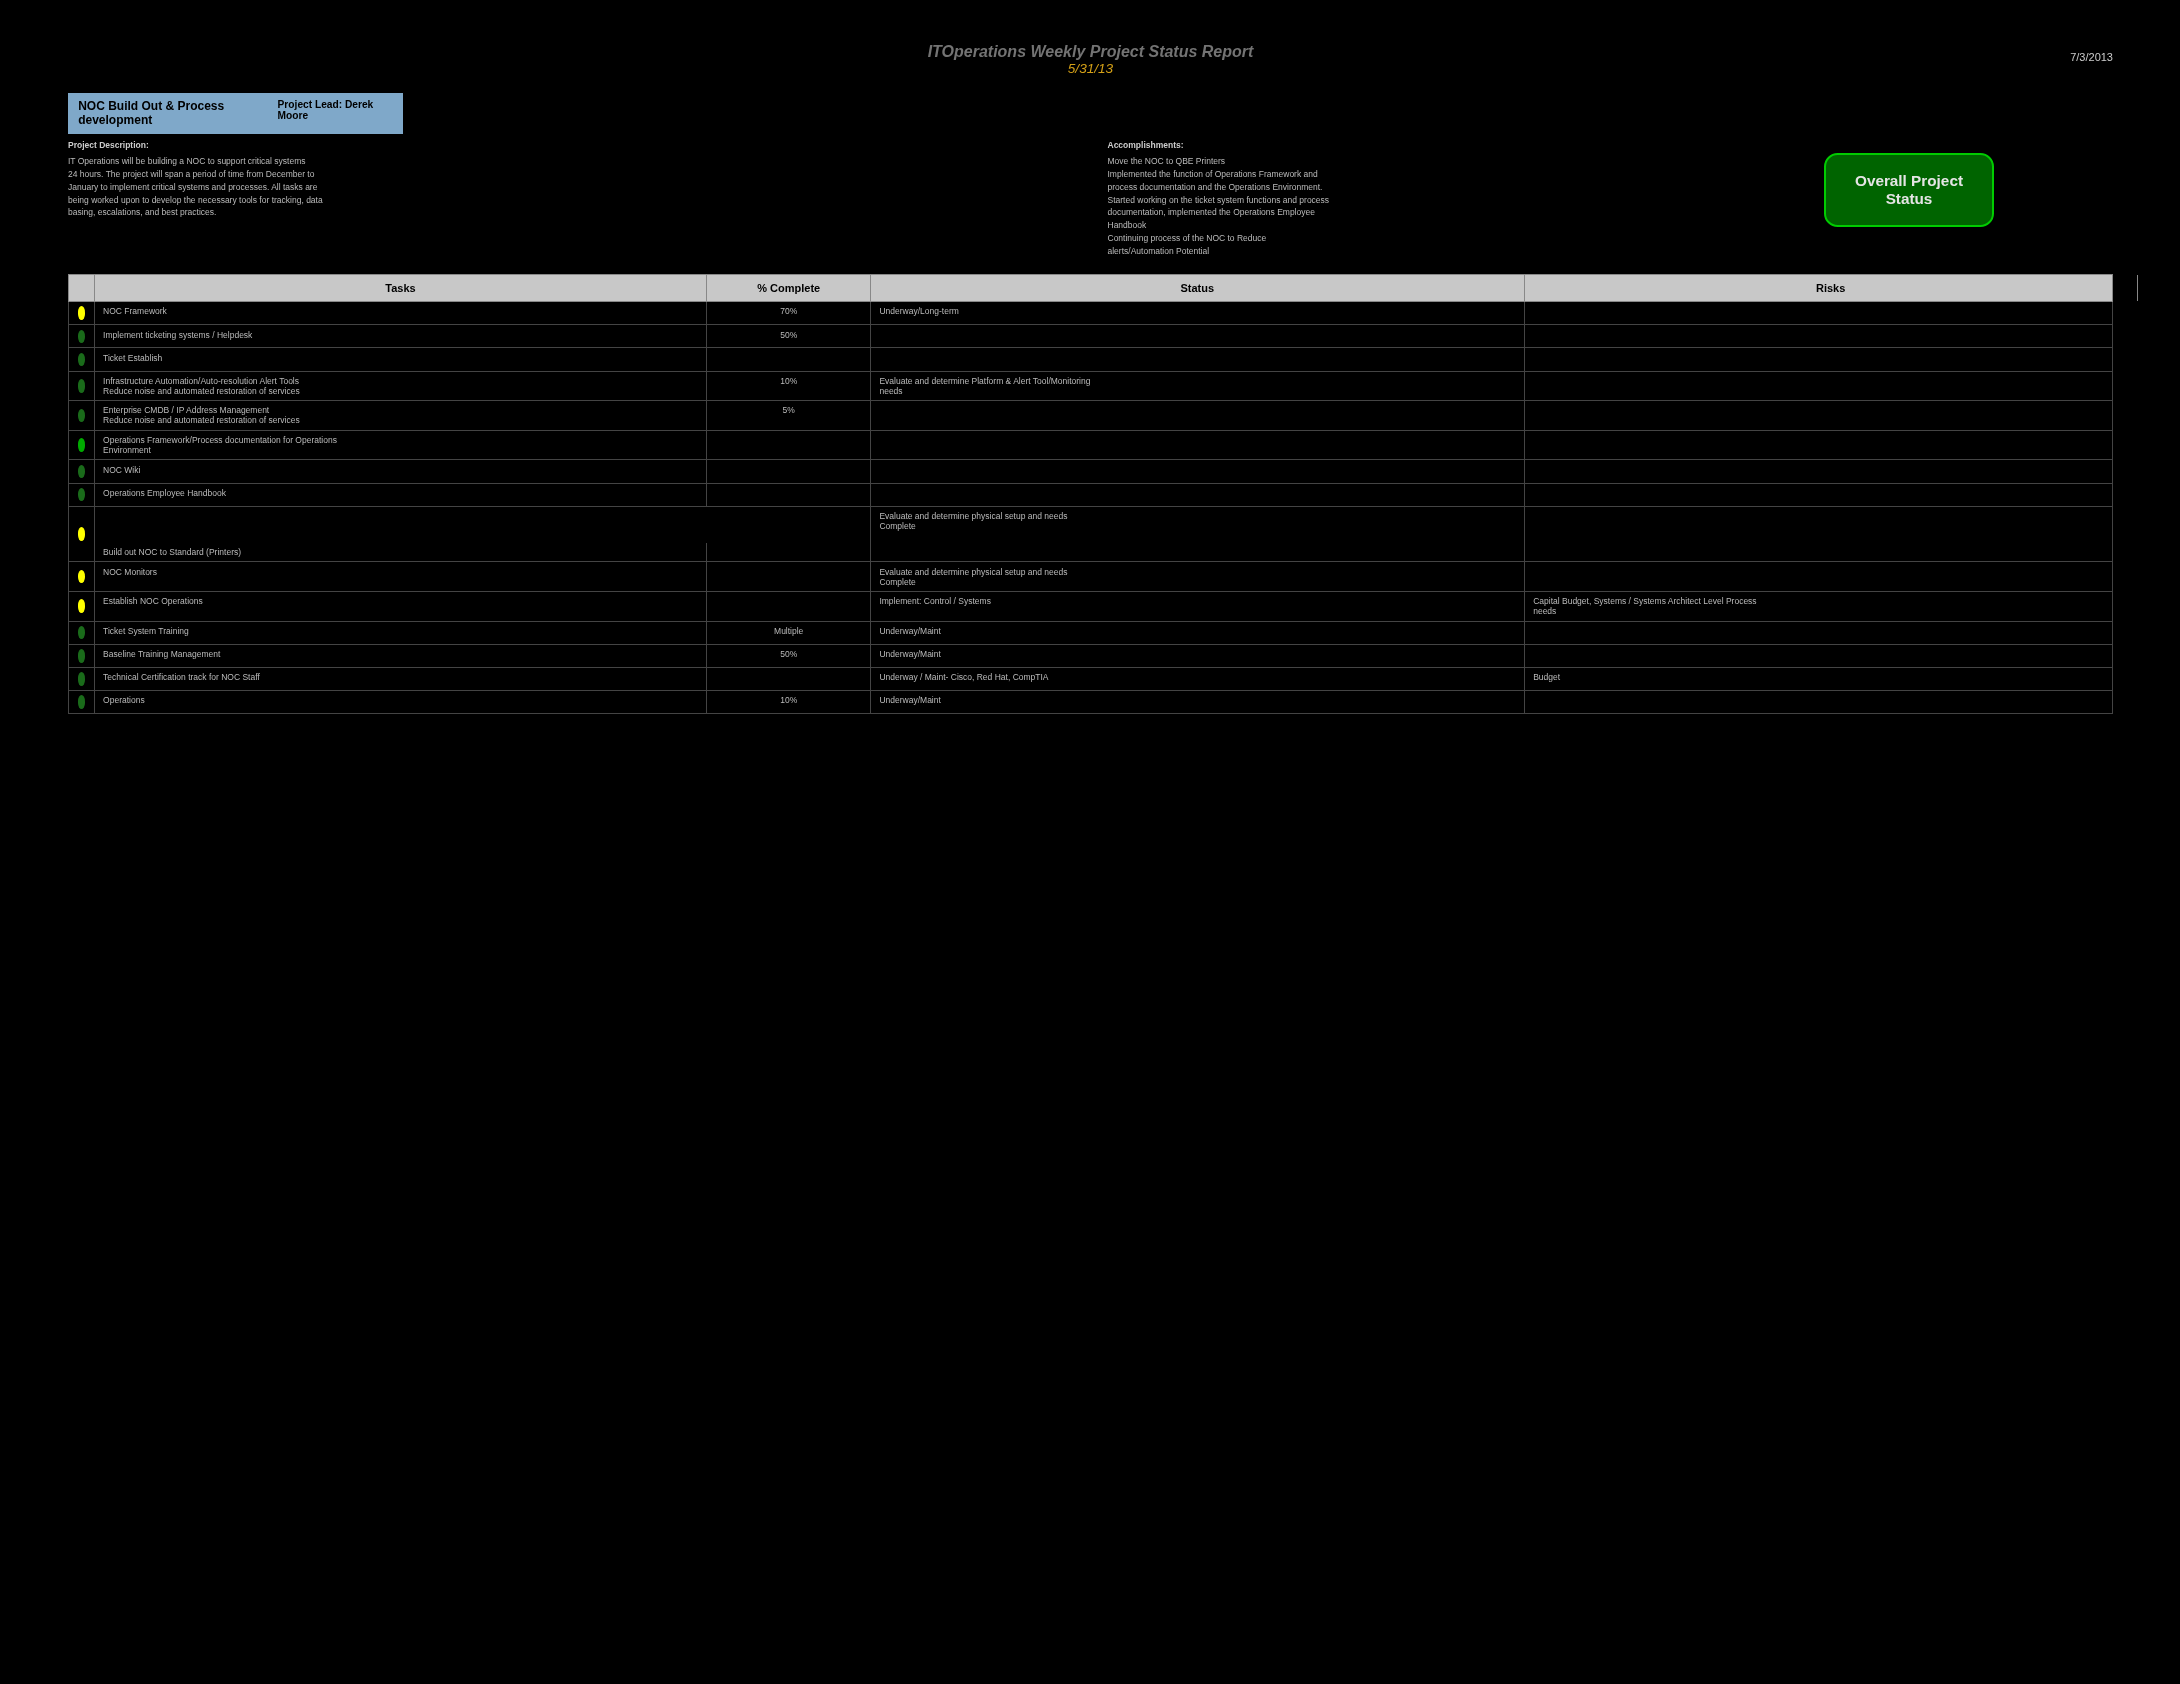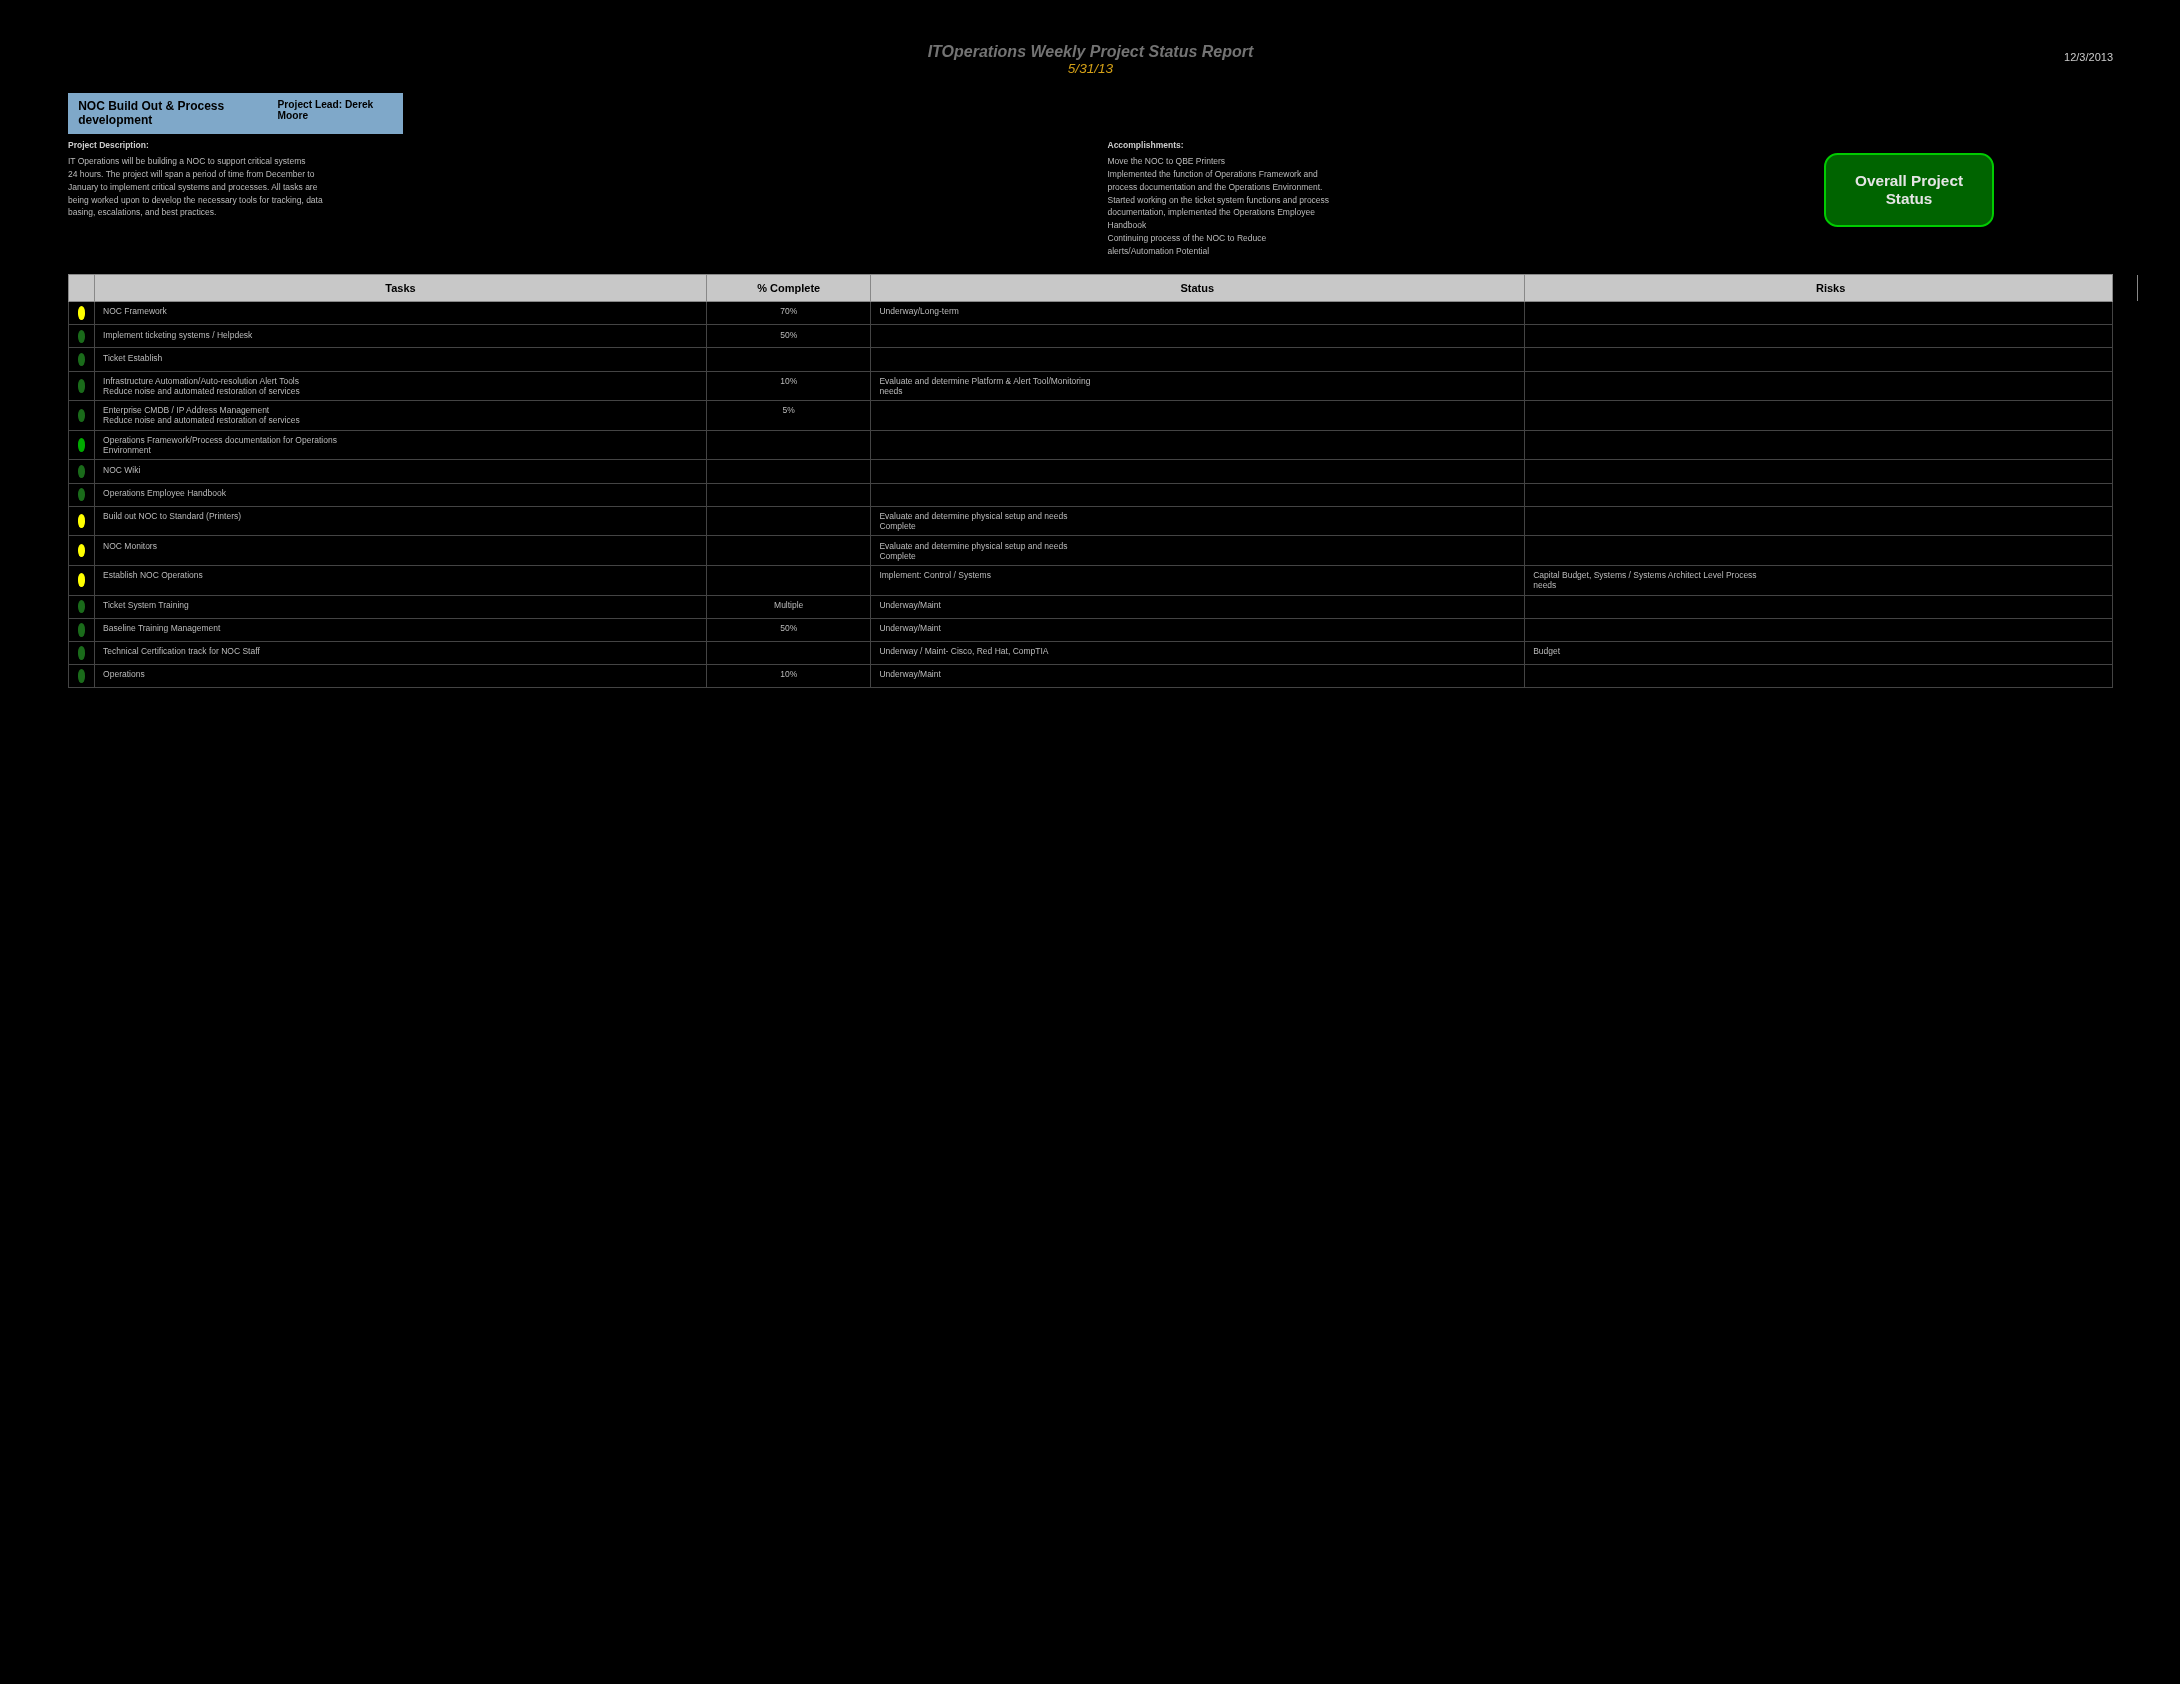--- a/index.html
+++ b/index.html
@@ -148,21 +148,21 @@
   </style>
 </head>
 <body>
 
 <div style="position: relative;">
   <div class="page-header">
     <div class="page-title">ITOperations Weekly Project Status Report</div>
     <div class="page-subtitle">5/31/13</div>
   </div>
 
-  <div class="top-right-date">12/3/2013</div>
+  <div class="top-right-date">7/3/2013</div>
 
   <div class="project-header-bar">
     <div class="project-title">NOC Build Out &amp; Process development</div>
     <div class="project-lead">
       <span>Project Lead:</span>
       <span>Derek Moore</span>
     </div>
   </div>
 
   <div class="overall-status-badge">Overall Project Status</div>
@@ -271,21 +271,21 @@
     </div>
     <div style="white-space: pre-wrap;">Operations Employee Handbook</div>
     <div style="text-align:center;"></div>
     <div style="white-space: pre-wrap;"></div>
     <div style="white-space: pre-wrap;"></div>
   </div>
         <div class="task-data-row">
     <div class="ind-cell">
       <span class="dot dot-yellow"></span>
     </div>
-    <div style="white-space: pre-wrap;">Build out NOC to Standard (Printers)</div>
+    <div style="white-space: pre-wrap; margin-top: 36px;">Build out NOC to Standard (Printers)</div>
     <div style="text-align:center;"></div>
     <div style="white-space: pre-wrap;">Evaluate and determine physical setup and needs
 Complete</div>
     <div style="white-space: pre-wrap;"></div>
   </div>
         <div class="task-data-row">
     <div class="ind-cell">
       <span class="dot dot-yellow"></span>
     </div>
     <div style="white-space: pre-wrap;">NOC Monitors</div>

